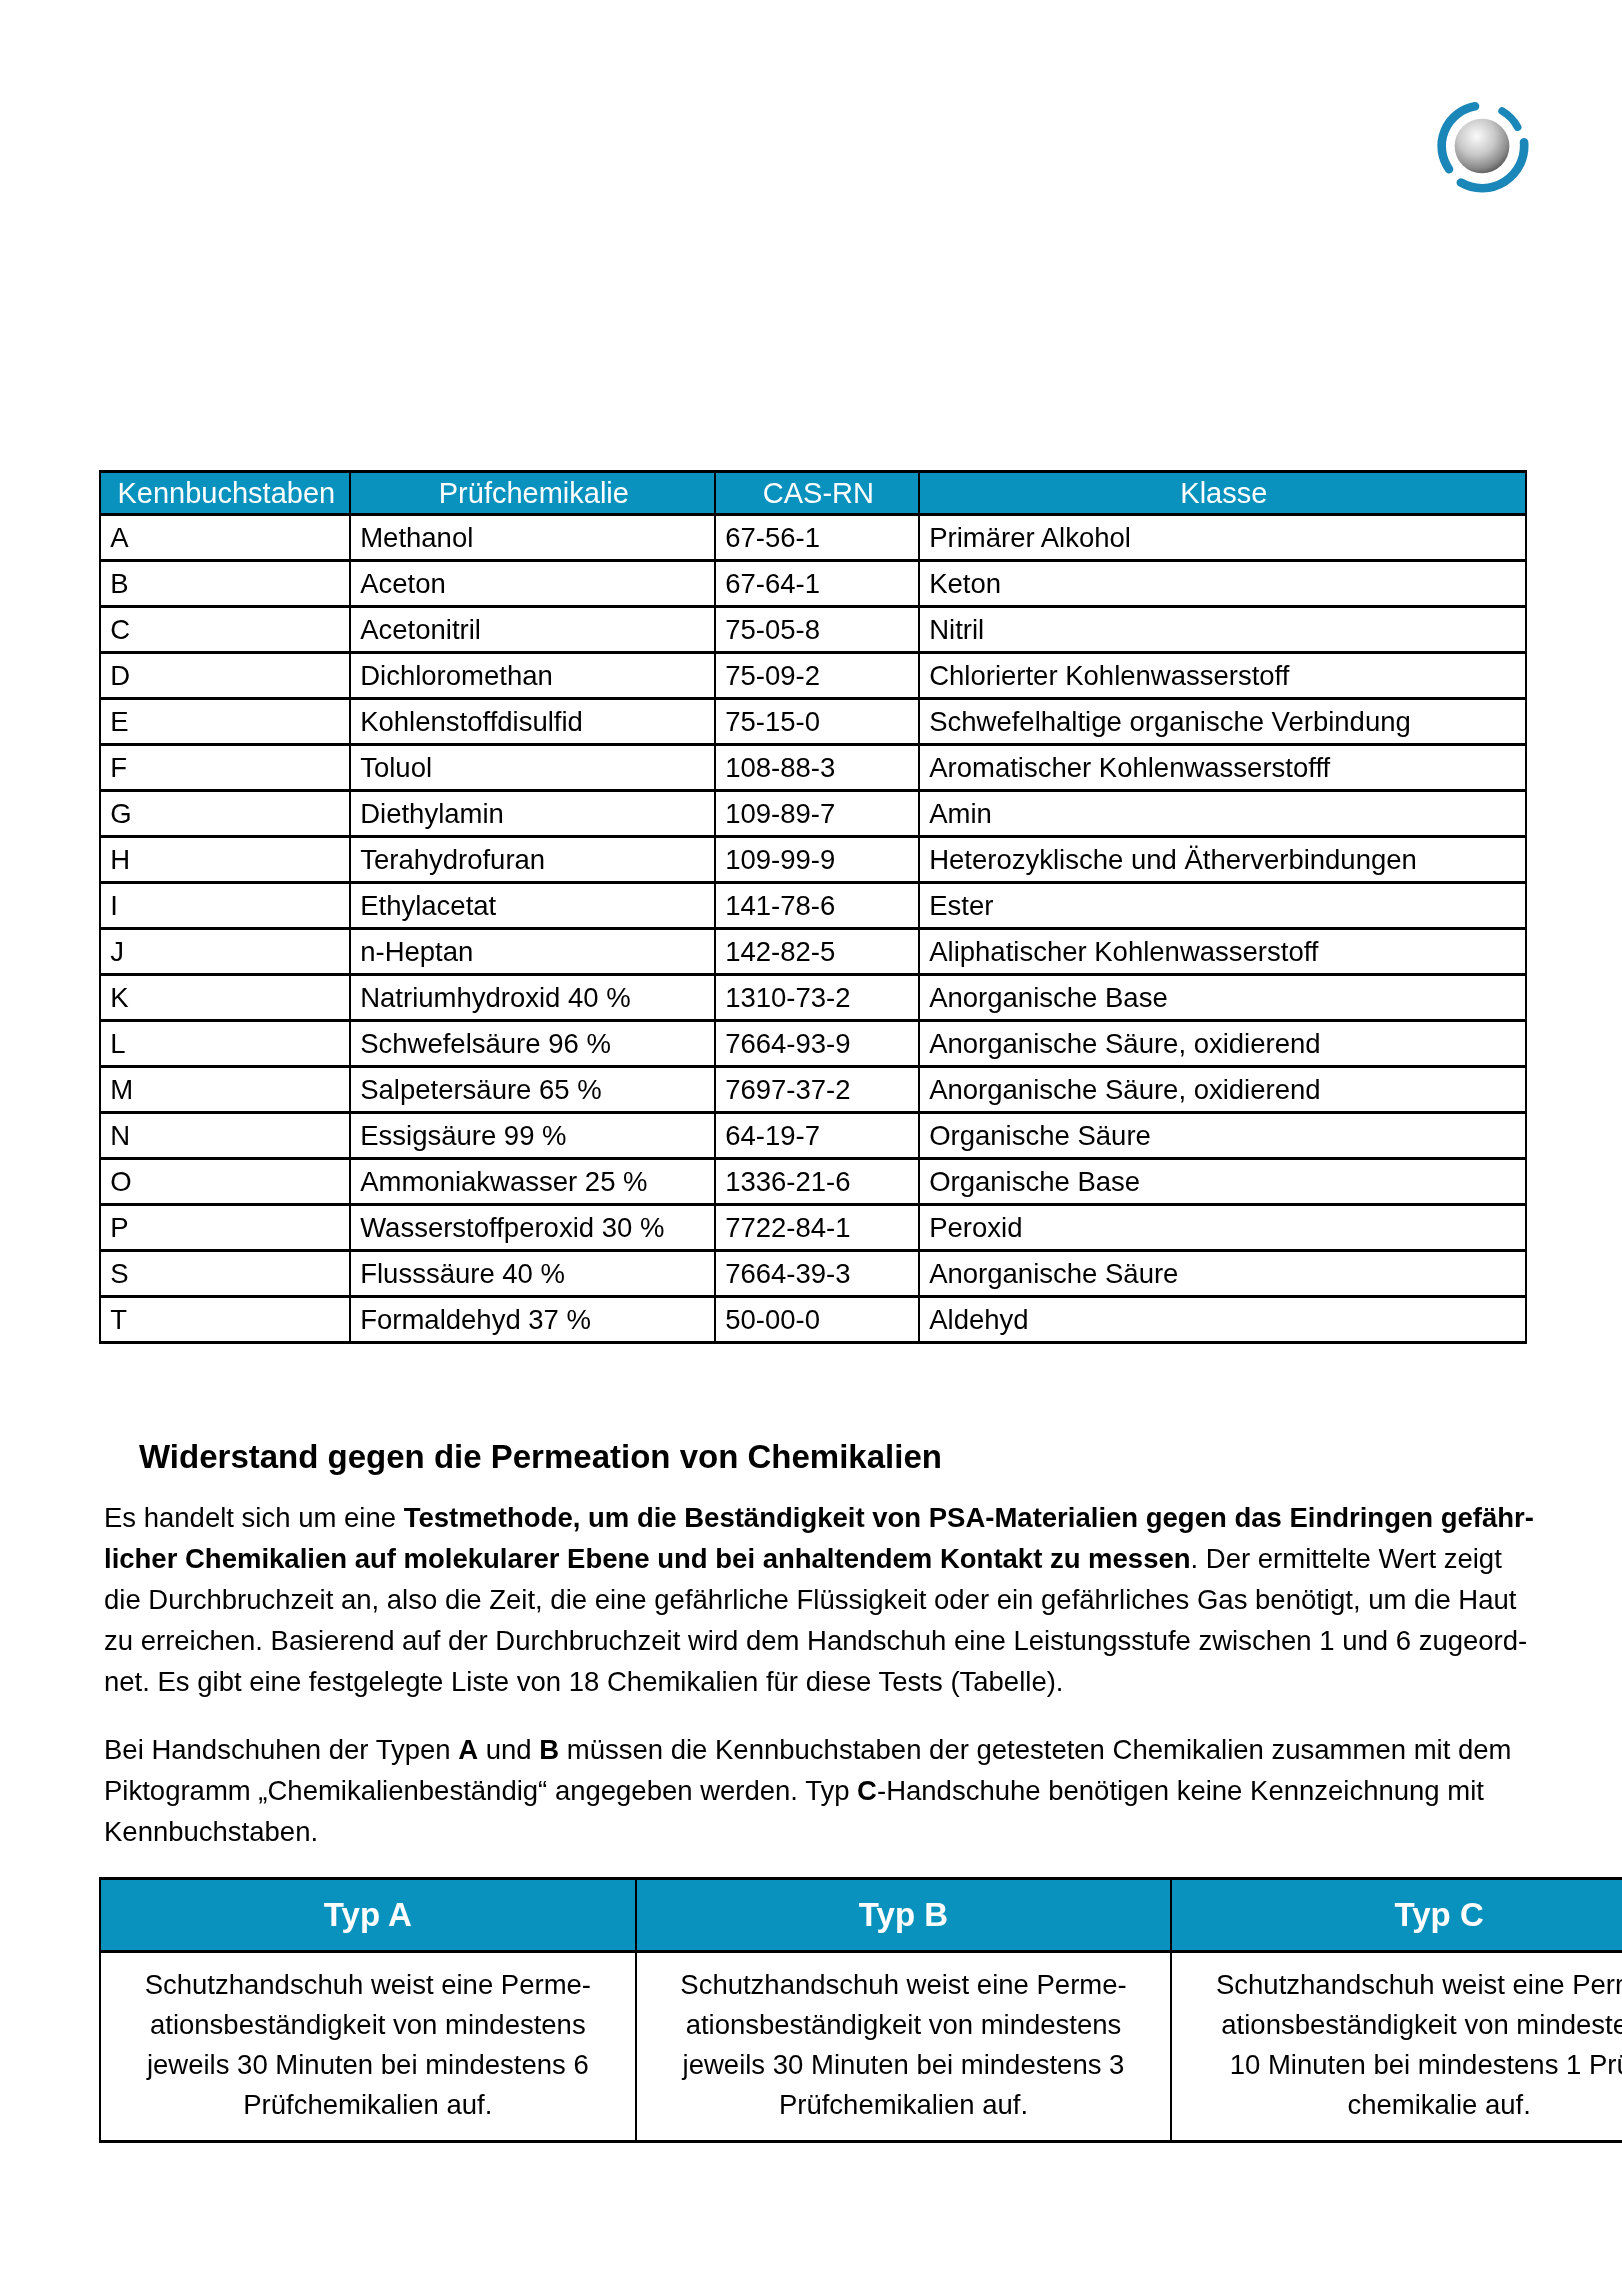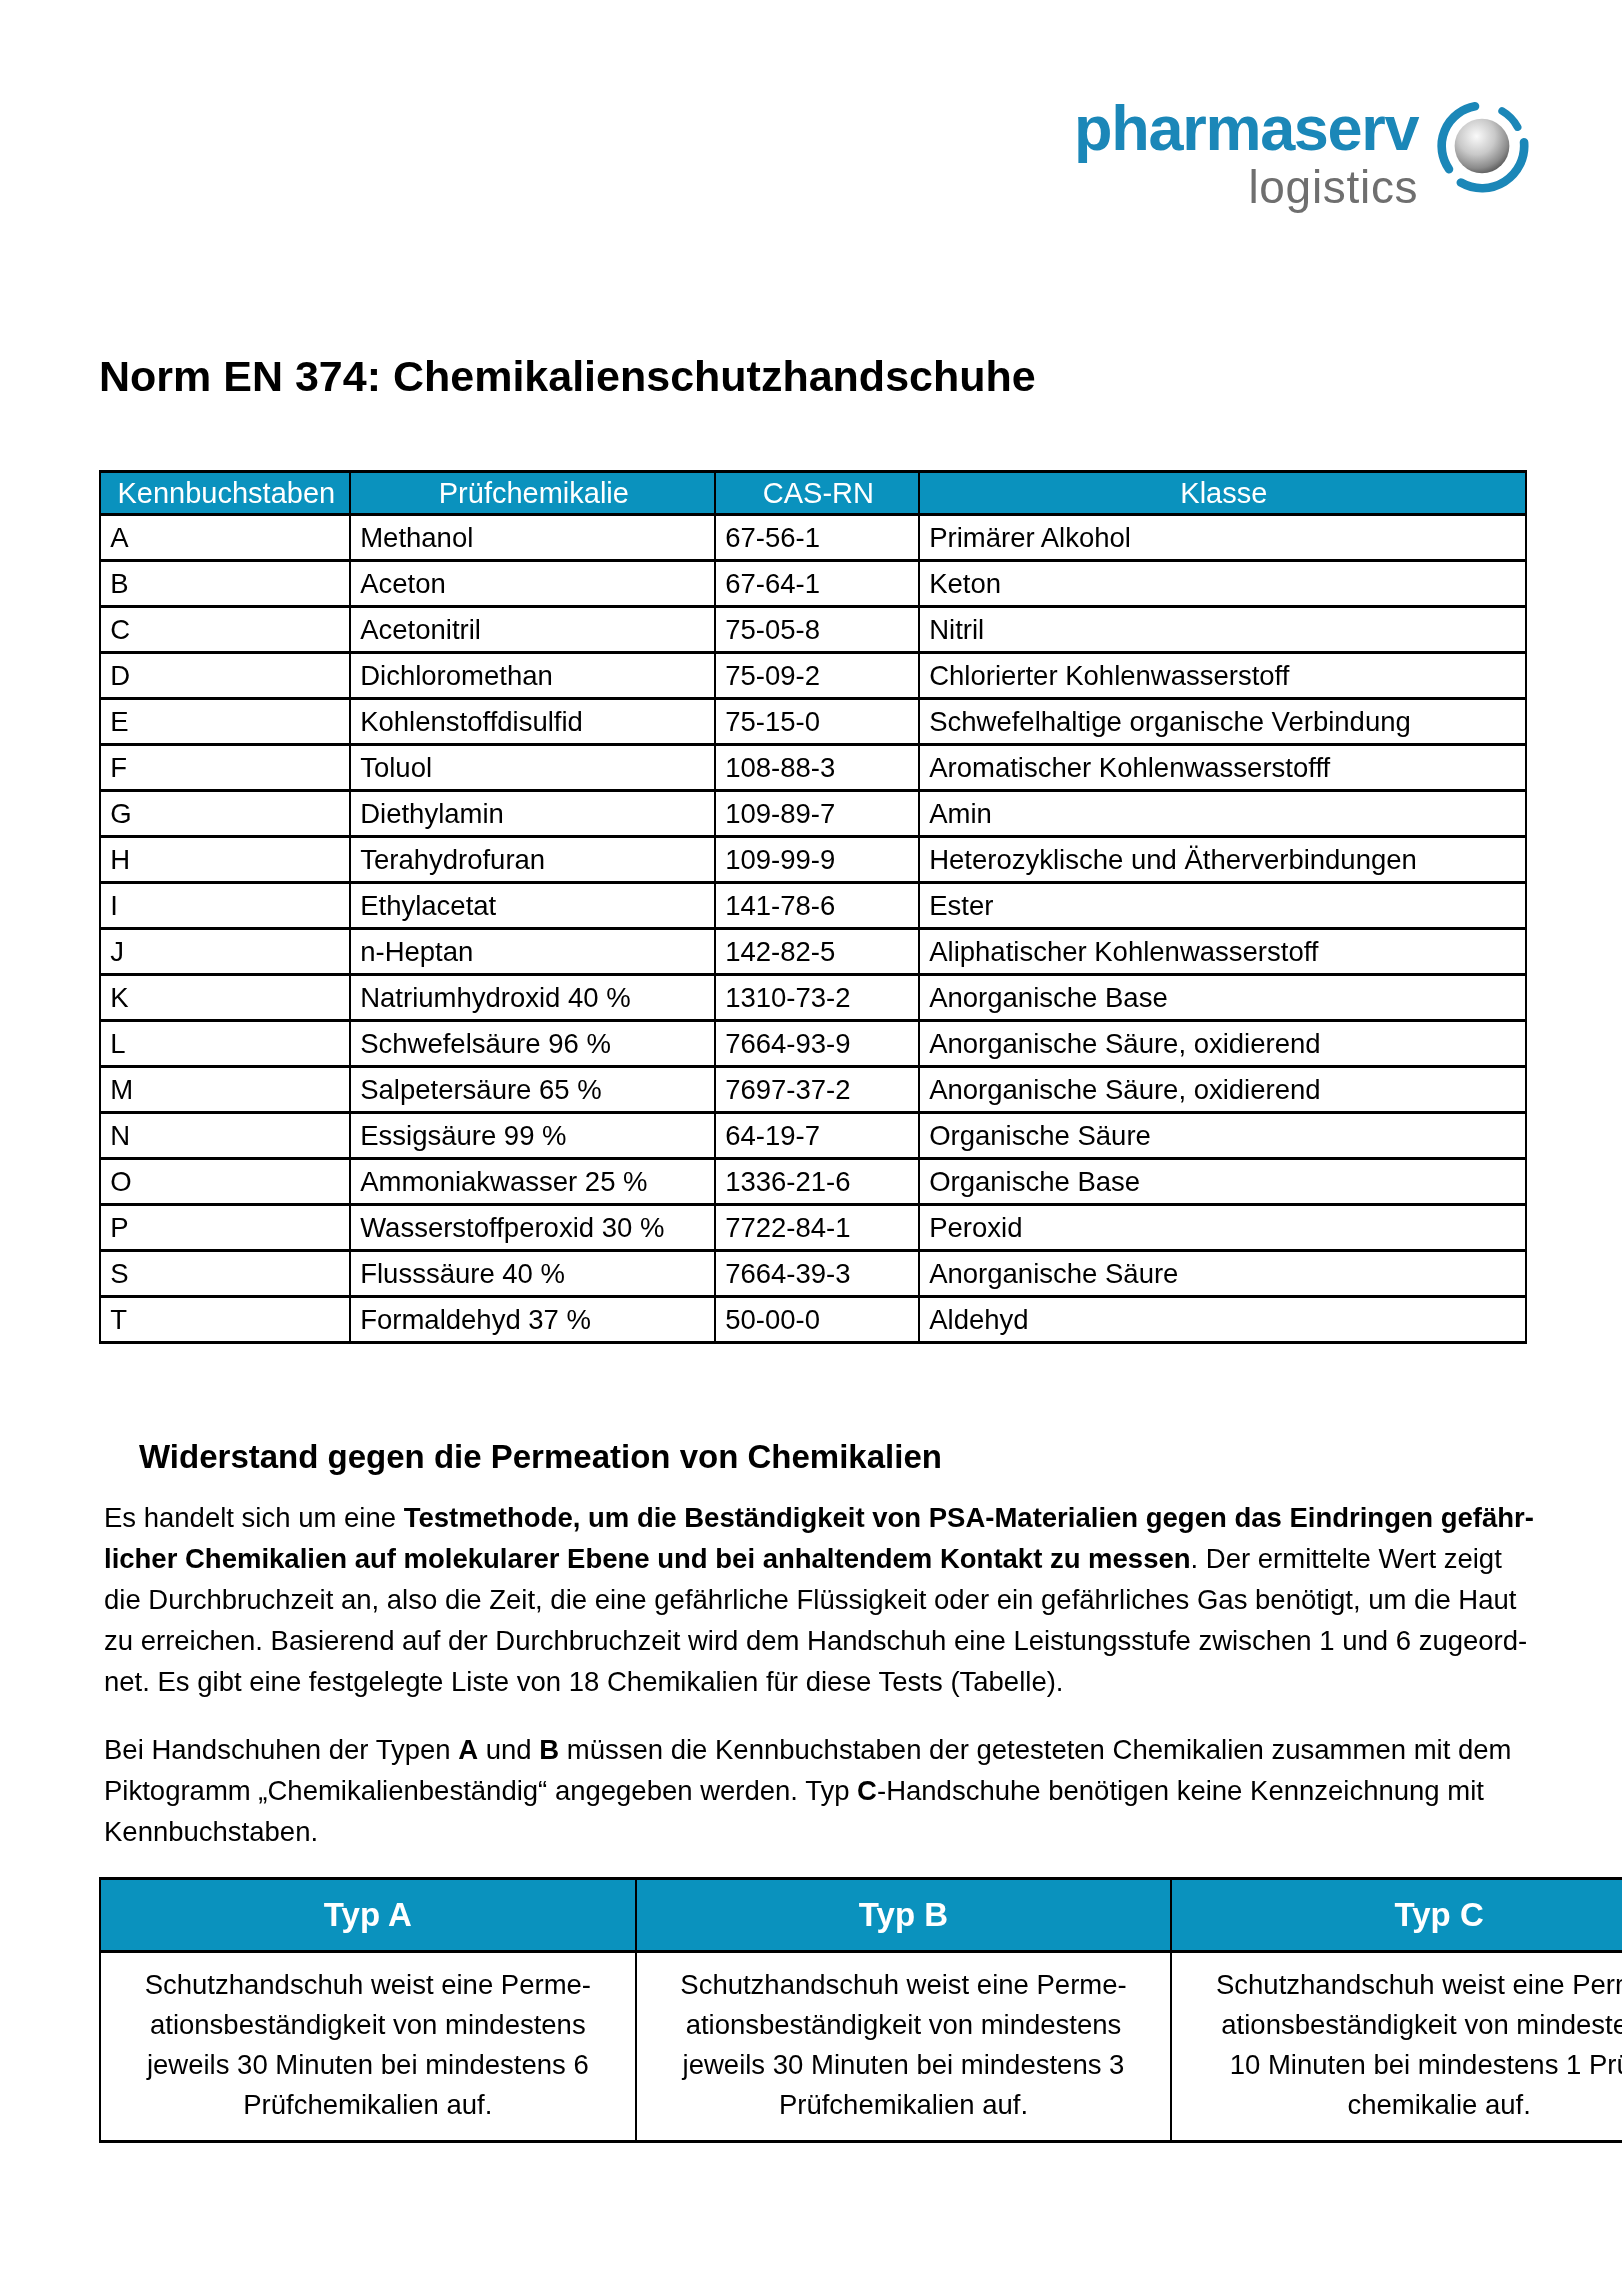--- a/index.html
+++ b/index.html
@@ -148,41 +148,36 @@
     height:164px;
     white-space:pre-line;
   }
 </style>
 </head>
 <body>
 
 <div class="page">
 
   <div class="logo">
-    <div class="logo-text">
-      <div class="logo-brand">pharmaserv</div>
-      <div class="logo-sub">logistics</div>
-    </div>
     <svg class="logo-icon" viewBox="0 0 100 100" aria-hidden="true">
       <defs>
         <radialGradient id="ballGrad" cx="40%" cy="32%" r="75%">
           <stop offset="0%" stop-color="#fafafa"></stop>
           <stop offset="45%" stop-color="#c9c9c9"></stop>
           <stop offset="78%" stop-color="#8b8b8b"></stop>
           <stop offset="100%" stop-color="#4a4a4a"></stop>
         </radialGradient>
       </defs>
       <path d="M 42.7 8.6 A 42 42 0 0 0 15.6 74.1" fill="none" stroke="#1b87b8" stroke-width="9" stroke-linecap="round"></path>
       <path d="M 71 13.6 A 43 43 0 0 1 87.1 30.3" fill="none" stroke="#1b87b8" stroke-width="8" stroke-linecap="round"></path>
       <path d="M 93.8 46.2 A 44 44 0 0 1 28 88.1" fill="none" stroke="#1b87b8" stroke-width="9" stroke-linecap="round"></path>
       <circle cx="50" cy="50" r="28.5" fill="url(#ballGrad)"></circle>
     </svg>
   </div>
 
-  <h1 class="doc-title">Norm EN 374: Chemikalienschutzhandschuhe</h1>
 
   <table class="chem-table">
     <colgroup>
       <col style="width:250px">
         <col style="width:365px">
         <col style="width:204px">
         <col style="width:607px">
     </colgroup>
     <thead>
       <tr>

